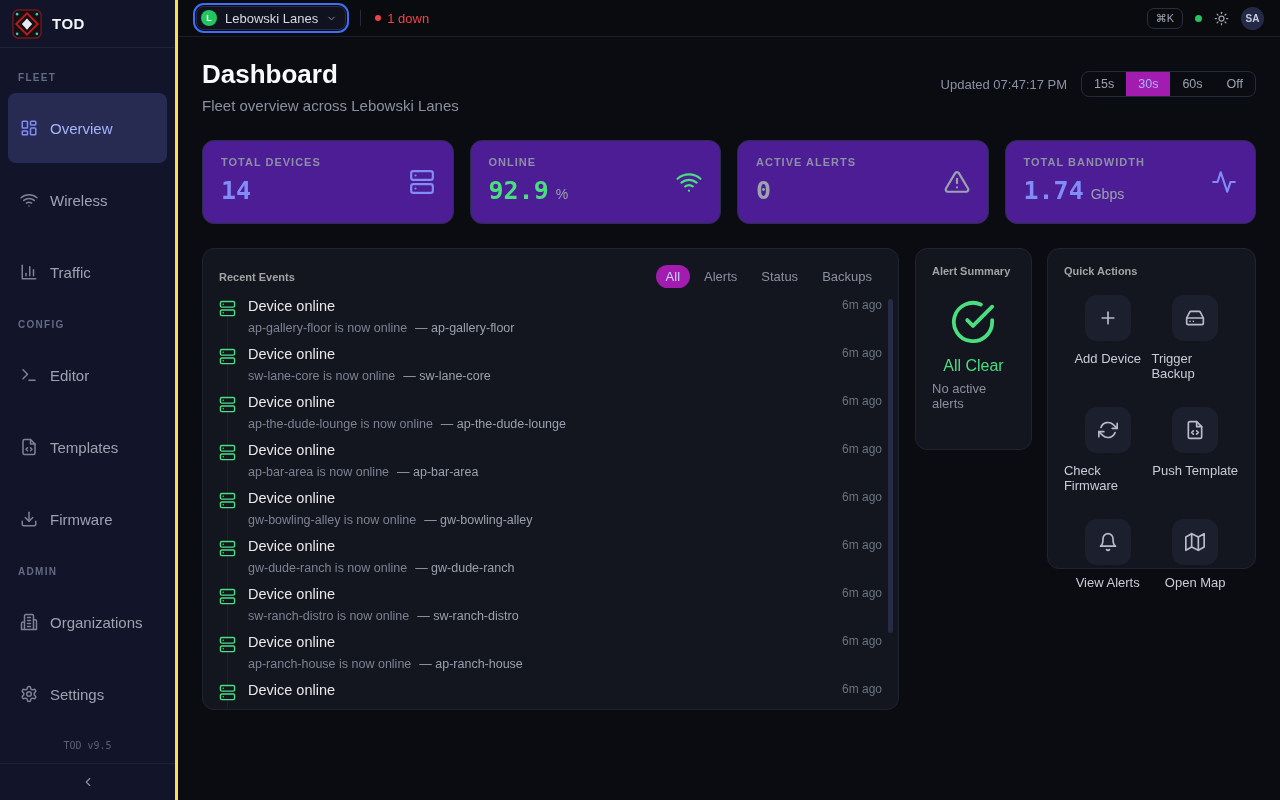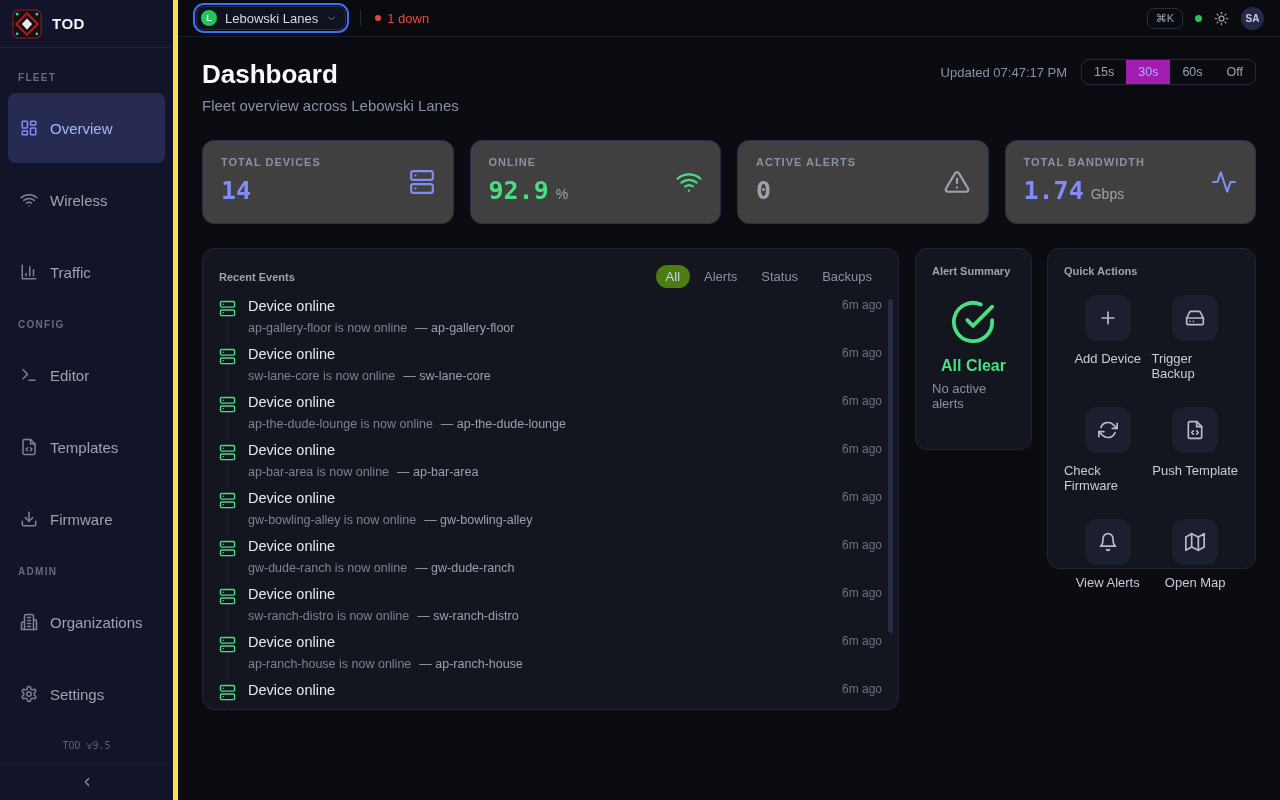--- a/index.html
+++ b/index.html
@@ -8,21 +8,21 @@
     background:#0b0c11;
     color:#e5e7eb;
     font-family:"Liberation Sans", sans-serif;
     display:flex;
   }
   svg.ic { display:block; fill:none; stroke:currentColor; stroke-width:2; stroke-linecap:round; stroke-linejoin:round; }
 
   
   .sidebar {
     width:178px; height:800px; flex:0 0 178px;
-    background:#12152a; border-right:5px solid #fde047;
+    background:#12152a; border-right:3px solid #fde047;
     display:flex; flex-direction:column;
   }
   .logo-row { height:48px; display:flex; align-items:center; gap:10px; padding:0 12px; border-bottom:1px solid #1e2135; }
   .logo-mark { width:30px; height:30px; }
   .logo-text { font-size:15px; font-weight:700; letter-spacing:.5px; color:#f3f4f6; }
   .nav { flex:0 0 auto; padding:14px 8px 0 8px; }
   .nav-label { font-size:10px; letter-spacing:1.3px; color:#646a80; padding:10px 10px 8px 10px; font-weight:700; }
   .nav-item {
     display:flex; align-items:center; gap:12px;
     padding:26px 12px; margin:2px 0; border-radius:8px;
@@ -61,63 +61,63 @@
   .presence-dot { width:7px; height:7px; border-radius:50%; background:#22c55e; }
   .theme-toggle { color:#9ca3af; cursor:pointer; } .theme-toggle svg { width:15px; height:15px; }
   .avatar { width:23px; height:23px; border-radius:50%; background:#242947; color:#c7cbe0;
     font-size:10px; font-weight:700; display:flex; align-items:center; justify-content:center; cursor:pointer; }
 
   
   .main { flex:1; padding:22px 24px 0 24px; overflow:hidden; }
   .page-head { display:flex; justify-content:space-between; align-items:flex-start; }
   .page-title { font-size:26px; font-weight:600; color:#f9fafb; }
   .page-sub { font-size:15px; color:#8b90a0; margin-top:7px; }
-  .head-controls { display:flex; align-items:center; gap:14px; }
+  .head-controls { display:flex; align-items:center; gap:14px; margin-top:12px; }
   .updated { font-size:13px; color:#8b90a5; }
   .intervals { display:flex; border:1px solid #262a3c; border-radius:8px; overflow:hidden; }
   .interval-btn { padding:5px 12px; font-size:12.5px; color:#9ca3af; cursor:pointer; }
   .interval-btn.active { background:#a21caf; color:#a5b4fc; }
 
   .stats-row { display:grid; grid-template-columns:repeat(4,1fr); gap:16px; margin-top:26px; }
   .stat-card {
-    height:84px; background:#404040; border:1px solid #2a2e4a; border-radius:12px;
+    height:84px; background:#4c1d95; border:1px solid #2a2e4a; border-radius:12px;
     padding:15px 18px; position:relative;
   }
   .stat-label { font-size:11px; letter-spacing:1px; color:#8b90a5; font-weight:600; }
   .stat-value-row { display:flex; align-items:baseline; gap:7px; margin-top:8px; }
   .stat-value { font-family:"DejaVu Sans Mono", monospace; font-size:25px; font-weight:700; }
   .stat-suffix { font-size:14px; color:#9ca3af; }
   .stat-ic { position:absolute; right:18px; top:50%; transform:translateY(-50%); width:26px; height:26px; }
 
   .content-grid { display:grid; grid-template-columns:1fr 341px; gap:16px; margin-top:24px; align-items:start; }
   .panel { background:#13151f; border:1px solid #21242f; border-radius:12px; padding:16px; }
   .panel-title { font-size:11px; font-weight:600; color:#a3a3a3; }
 
   
   .events-panel { height:462px; overflow:hidden; position:relative; }
   .events-head { display:flex; align-items:center; justify-content:space-between; }
   .event-tabs { display:flex; align-items:center; gap:4px; }
   .event-tab { font-size:13px; color:#8b90a0; padding:4px 10px; border-radius:999px; cursor:pointer; }
-  .event-tab.active { background:#4d7c0f; color:#c7d2fe; }
+  .event-tab.active { background:#a21caf; color:#c7d2fe; }
   .event-list { margin-top:10px; height:410px; overflow:hidden; position:relative; }
   .event-list::before { content:""; position:absolute; left:8px; top:14px; bottom:0; width:1px; background:rgba(255,255,255,0.05); }
   .event-row { display:grid; grid-template-columns:29px 1fr auto; height:48px; align-content:start; position:relative; }
   .event-ic { width:17px; height:17px; color:#4ade80; margin-top:2px; background:#13151f; }
   .event-title { font-size:14.5px; color:#e8e9ed; font-weight:500; }
   .event-sub { grid-column:2 / 4; font-size:12.5px; color:#7d8292; margin-top:4px; }
   .event-ref { color:#9aa0ae; margin-left:8px; }
   .event-time { font-size:12px; color:#6b7280; }
   .scroll-thumb { position:absolute; right:5px; top:50px; width:5px; height:334px; border-radius:3px; background:#272b45; cursor:pointer; }
 
   
   .right-stack { display:flex; flex-direction:row; gap:15px; }
   .alert-panel { height:202px; display:flex; flex-direction:column; }
   .alert-center { flex:1; display:flex; flex-direction:column; align-items:center; justify-content:center; gap:6px; }
   .alert-check { width:46px; height:46px; color:#4ade80; margin-bottom:6px; }
-  .alert-status { font-size:16px; font-weight:700; color:#4ade80; }
+  .alert-status { font-size:16px; font-weight:400; color:#4ade80; }
   .alert-detail { font-size:13px; color:#8b90a0; }
 
   .qa-panel { height:321px; }
   .qa-grid { display:grid; grid-template-columns:1fr 1fr; row-gap:26px; margin-top:18px; }
   .qa-item { display:flex; flex-direction:column; align-items:center; gap:10px; cursor:pointer; }
   .qa-tile { width:46px; height:46px; border-radius:12px; background:#1c1f2e; display:flex; align-items:center; justify-content:center; color:#b7bcc9; }
   .qa-tile svg { width:20px; height:20px; }
   .qa-label { font-size:13px; color:#c9ccd6; }
 </style>
 </head>

